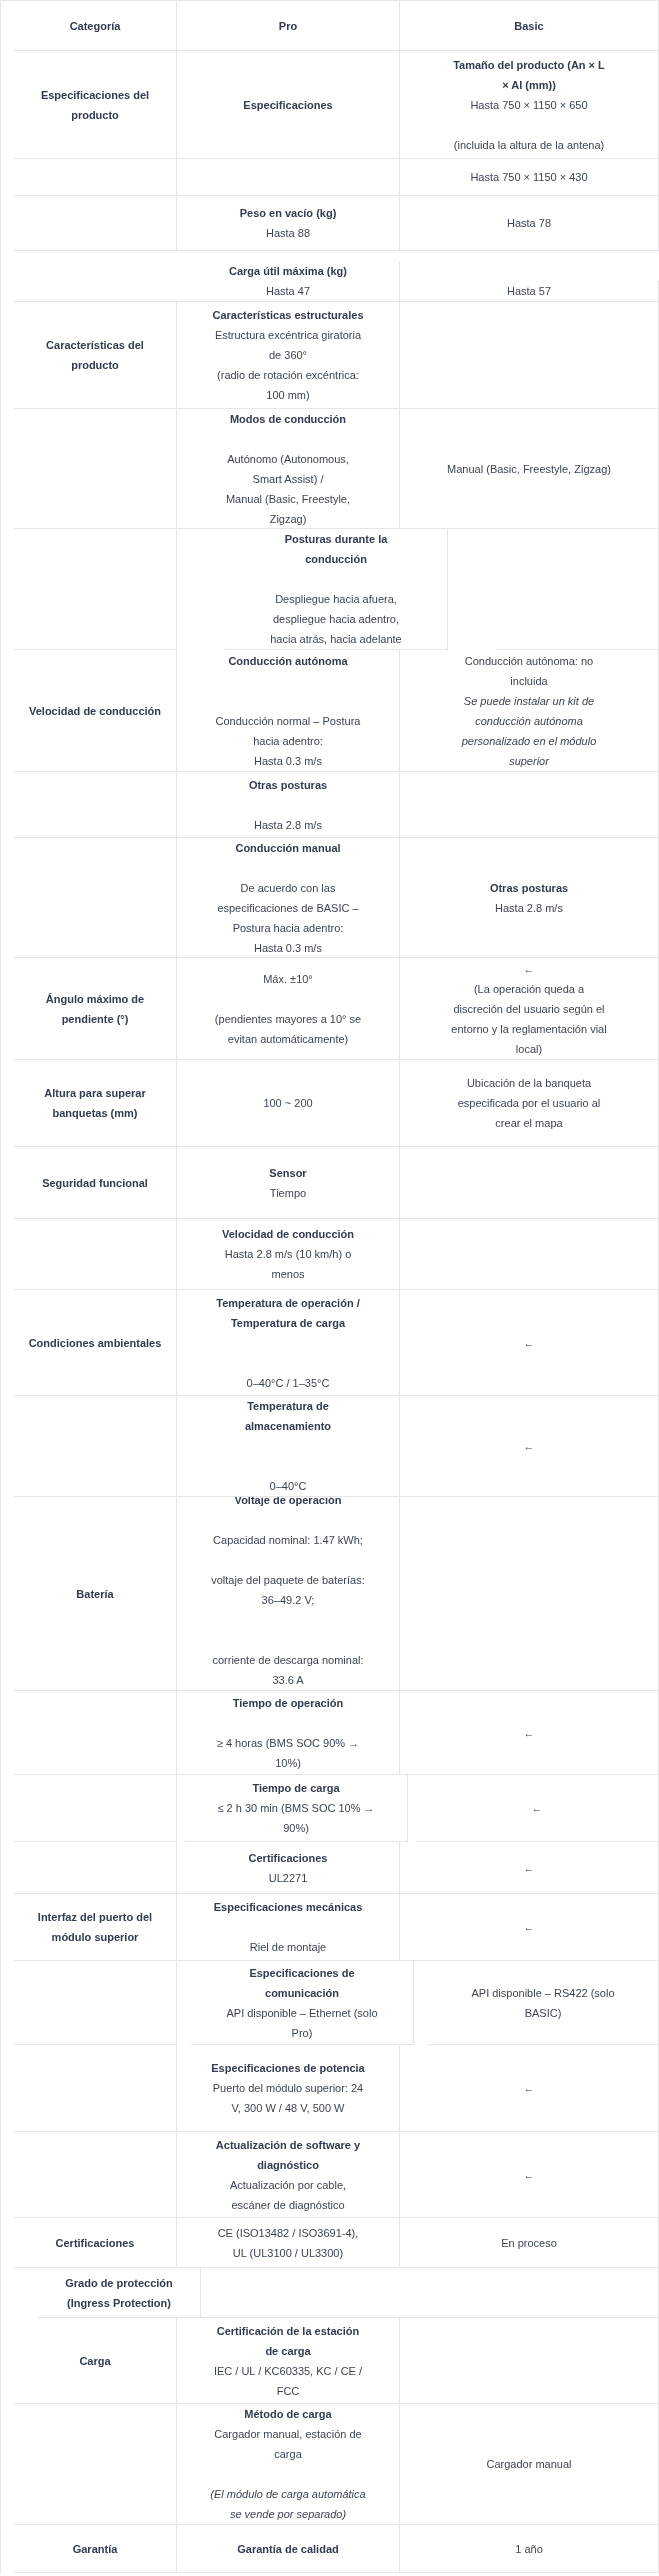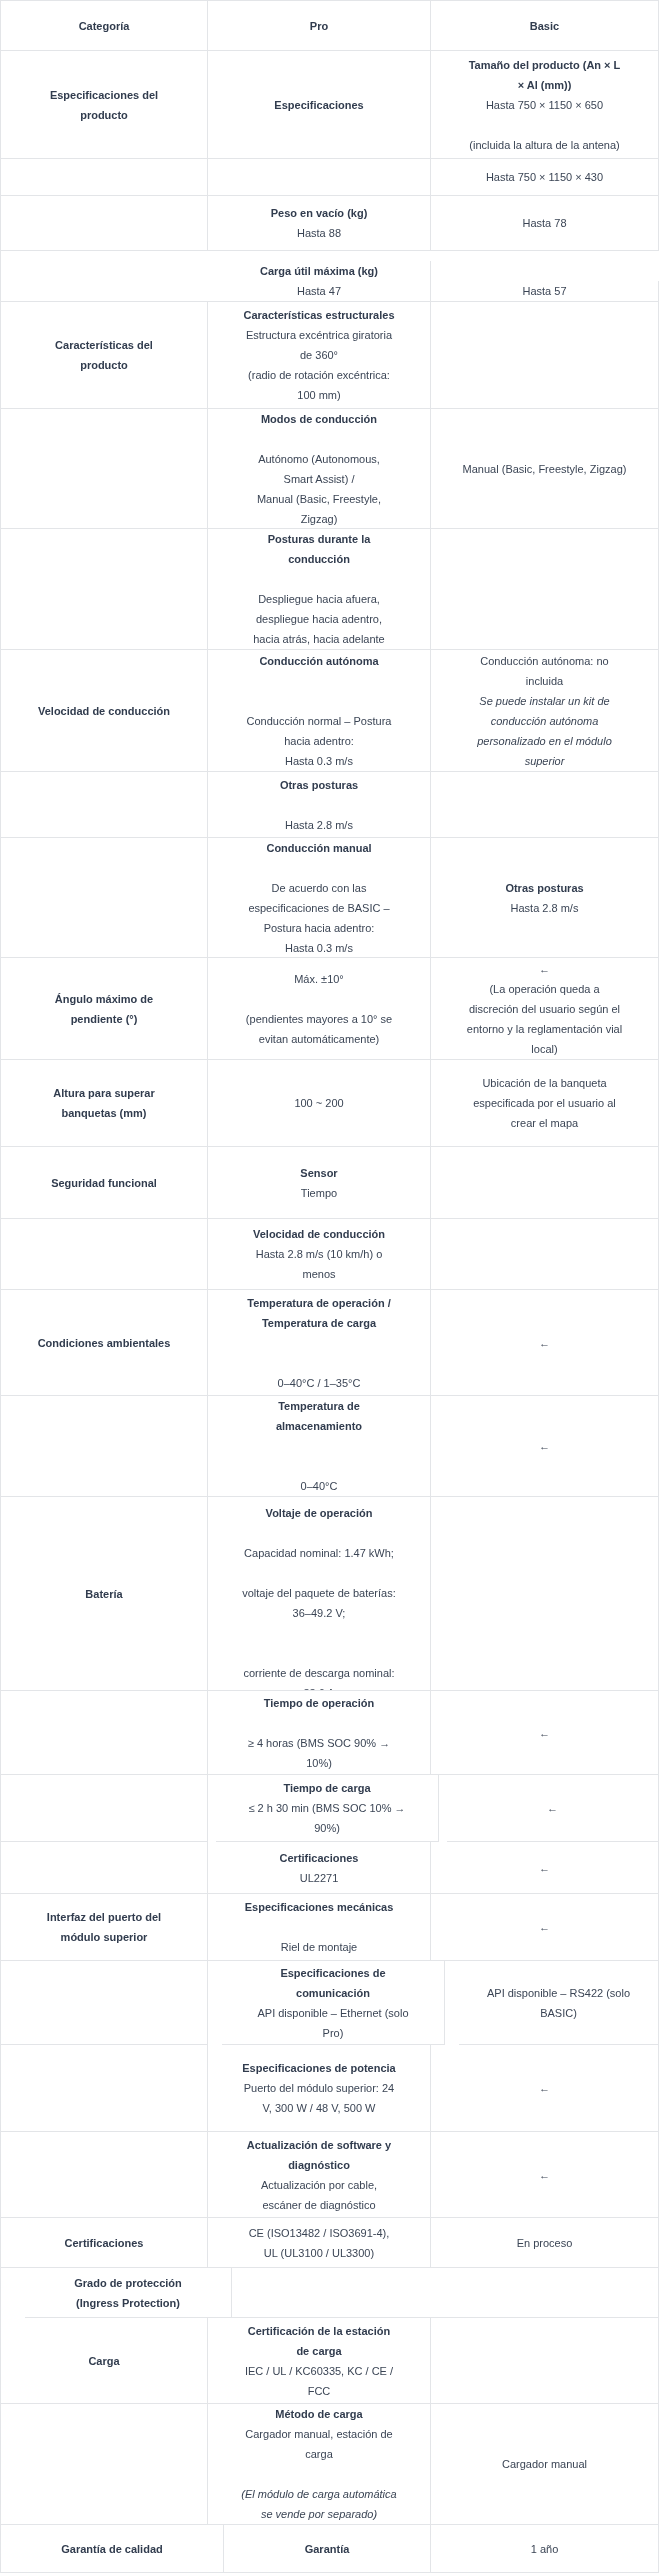--- a/index.html
+++ b/index.html
@@ -25,24 +25,24 @@
     border-right:0.6px solid var(--border);
     border-bottom:0.6px solid var(--border);
     overflow:hidden;
     display:flex;
     flex-direction:column;
     justify-content:center;
     align-items:center;
     text-align:center;
     padding:0 7.7px;
   }
-  .cell.c1{width:207px;flex:none;}
+  .cell.c1{width:163px;flex:none;margin-left:13px;}
   .cell.c2{width:223px;flex:none;}
   .cell.c3{flex:1;}
-  .cell.top{justify-content:flex-start;padding-top:6.4px;}
+  .cell.top{justify-content:flex-end;padding-top:6.4px;}
   .ln{
     font-size:11px;
     line-height:20px;
     min-height:20px;
     color:var(--text);
     width:100%;
   }
   .ln.b{font-weight:bold;color:var(--text-bold);}
   .ln.i{font-style:italic;}
   .ln.s{}
@@ -128,21 +128,21 @@
         <div class="ln s"></div>
         <div class="ln r">Autónomo (Autonomous,</div>
         <div class="ln r">Smart Assist) /</div>
         <div class="ln r">Manual (Basic, Freestyle,</div>
         <div class="ln r">Zigzag)</div>
       </div>
       <div class="cell c3">
         <div class="ln r">Manual (Basic, Freestyle, Zigzag)</div>
       </div>
     </div>
-    <div class="trow" style="height: 121px;">
+    <div class="trow" style="height: 121px; gap: 48px;">
       <div class="cell c1"></div>
       <div class="cell c2">
         <div class="ln b">Posturas durante la</div>
         <div class="ln b">conducción</div>
         <div class="ln s"></div>
         <div class="ln r">Despliegue hacia afuera,</div>
         <div class="ln r">despliegue hacia adentro,</div>
         <div class="ln r">hacia atrás, hacia adelante</div>
       </div>
       <div class="cell c3"></div>
@@ -412,24 +412,24 @@
         <div class="ln r">carga</div>
         <div class="ln s"></div>
         <div class="ln i">(El módulo de carga automática</div>
         <div class="ln i">se vende por separado)</div>
       </div>
       <div class="cell c3">
         <div class="ln r">Cargador manual</div>
       </div>
     </div>
     <div class="trow" style="height: 48px;">
+      <div class="cell c1">
+        <div class="ln b">Garantía</div>
+      </div>
       <div class="cell c2">
         <div class="ln b">Garantía de calidad</div>
-      </div>
-      <div class="cell c1">
-        <div class="ln b">Garantía</div>
       </div>
       <div class="cell c3">
         <div class="ln r">1 año</div>
       </div>
     </div>
   </div>
 
 
 </body></html>

